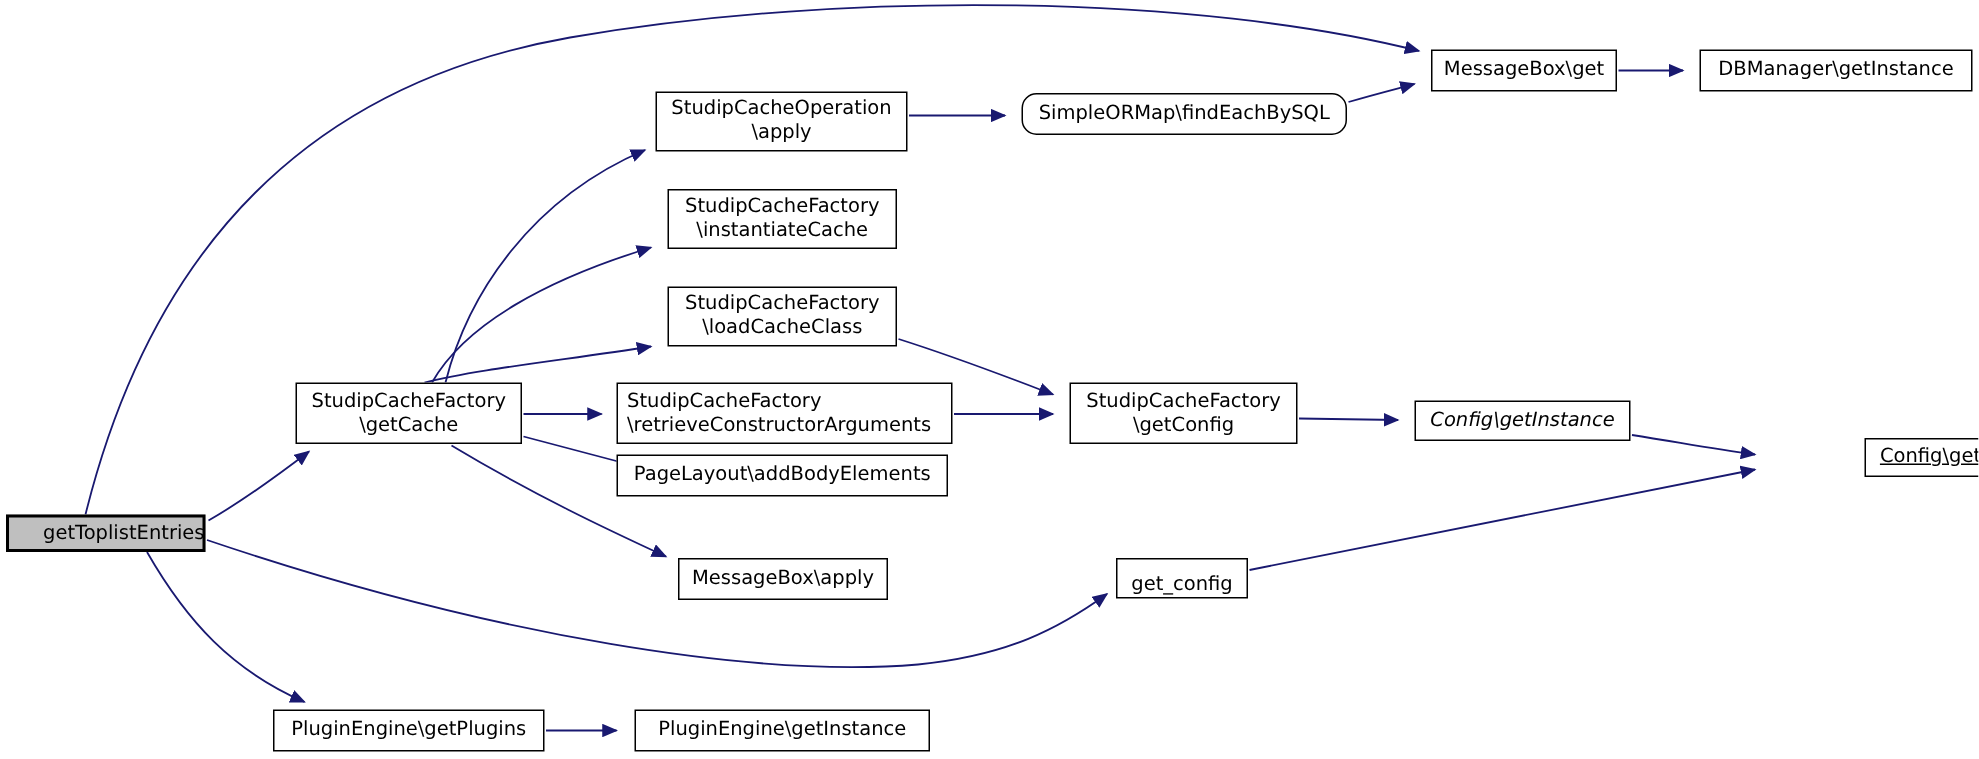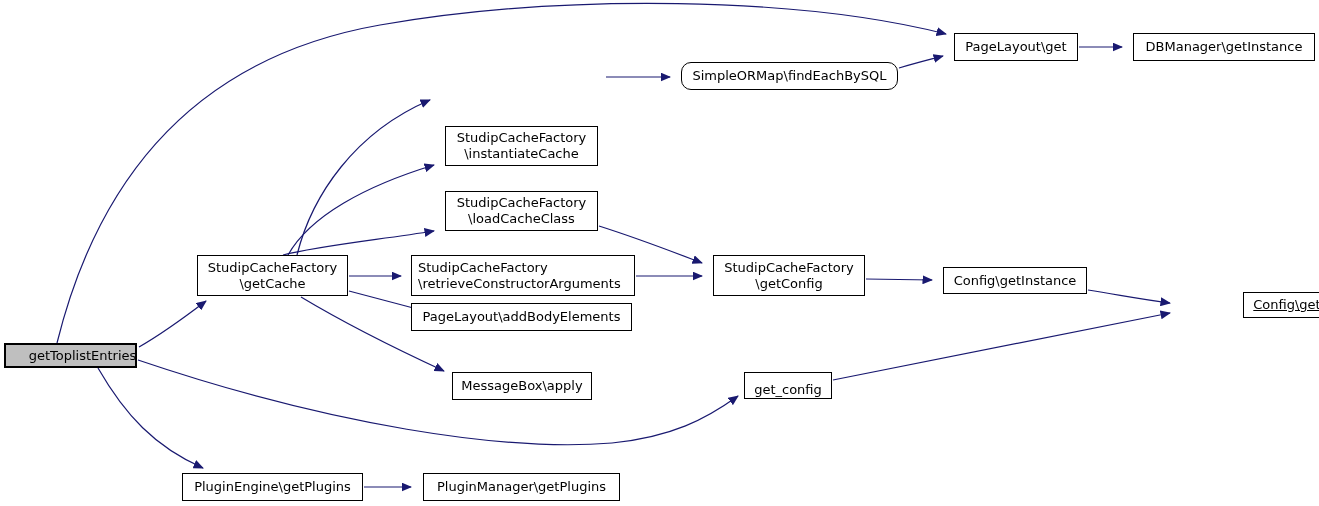--- a/index.html
+++ b/index.html
@@ -65,27 +65,31 @@
 
   <div class="node highlight" style="left:4px;top:343px;width:133px;height:25px;">
     <span>getToplistEntries</span>
   </div>
 
   <div class="node" style="left:197px;top:255px;width:151px;height:41px;">
     <span>StudipCacheFactory</span>
     <span>\getCache</span>
   </div>
 
+  <div class="node" style="left:437px;top:61px;width:168px;height:40px;">
+    <span>StudipCacheOperation</span>
+    <span>\apply</span>
+  </div>
 
   <div class="node" style="left:681px;top:62px;width:217px;height:28px;border-radius:10px;">
     <span>SimpleORMap\findEachBySQL</span>
   </div>
 
   <div class="node" style="left:954px;top:33px;width:124px;height:28px;">
-    <span>PageLayout\get</span>
+    <span>MessageBox\get</span>
   </div>
 
   <div class="node" style="left:1133px;top:33px;width:182px;height:28px;">
     <span>DBManager\getInstance</span>
   </div>
 
   <div class="node" style="left:445px;top:126px;width:153px;height:40px;">
     <span>StudipCacheFactory</span>
     <span>\instantiateCache</span>
   </div>
@@ -98,21 +102,21 @@
   <div class="node align-left" style="left:411px;top:255px;width:224px;height:41px;">
     <span>StudipCacheFactory</span>
     <span>\retrieveConstructorArguments</span>
   </div>
 
   <div class="node" style="left:713px;top:255px;width:152px;height:41px;">
     <span>StudipCacheFactory</span>
     <span>\getConfig</span>
   </div>
 
-  <div class="node" style="left:943px;top:267px;width:144px;height:27px;">
+  <div class="node" style="left:943px;top:267px;width:144px;height:27px;font-style:italic;">
     <span>Config\getInstance</span>
   </div>
 
   <div class="node" style="left:1243px;top:292px;width:88px;height:26px;text-decoration:underline;">
     <span>Config\get</span>
   </div>
 
   <div class="node" style="left:411px;top:303px;width:221px;height:28px;">
     <span>PageLayout\addBodyElements</span>
   </div>
@@ -123,16 +127,16 @@
 
   <div class="node" style="left:744px;top:372px;width:88px;height:27px;justify-content:flex-end;">
     <span>get_config</span>
   </div>
 
   <div class="node" style="left:182px;top:473px;width:181px;height:28px;">
     <span>PluginEngine\getPlugins</span>
   </div>
 
   <div class="node" style="left:423px;top:473px;width:197px;height:28px;">
-    <span>PluginManager\getPlugins</span>
+    <span>PluginEngine\getInstance</span>
   </div>
 
 </div>
 
 </body></html>

